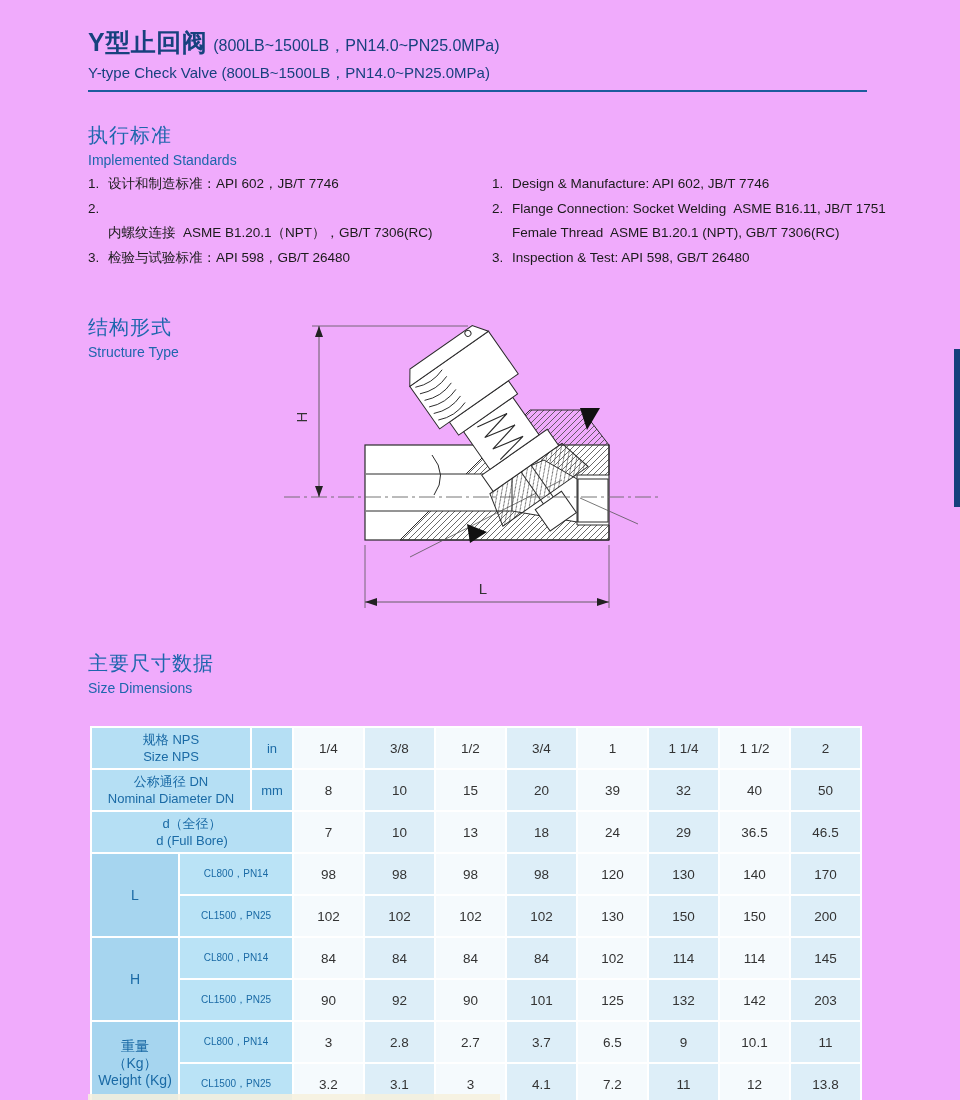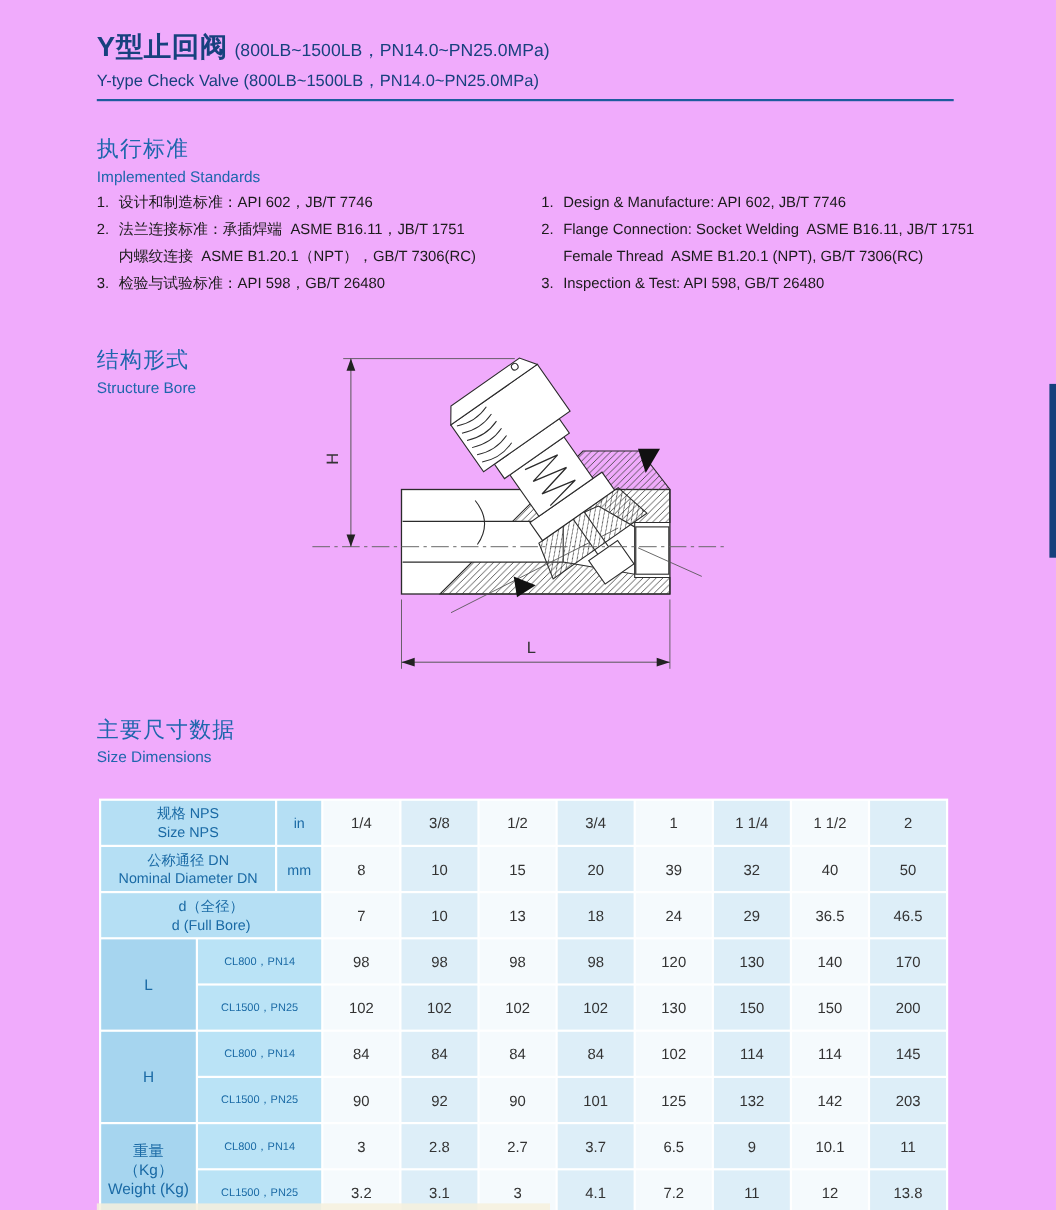--- a/index.html
+++ b/index.html
@@ -63,21 +63,20 @@
   <div class="standards">
     <div class="sec-head-cn">执行标准</div>
     <div class="sec-head-en">Implemented Standards</div>
     <div class="std-list cn" id="std-cn">
         <div class="li">
           <span class="num">1.</span>
           <span class="txt">设计和制造标准：API 602，JB/T 7746</span>
         </div>
         <div class="li">
           <span class="num">2.</span>
-          <span class="txt">法兰连接标准：承插焊端  ASME B16.11，JB/T 1751</span>
         </div>
         <div class="li">
           <span class="num"></span>
           <span class="txt">内螺纹连接  ASME B1.20.1（NPT），GB/T 7306(RC)</span>
         </div>
         <div class="li">
           <span class="num">3.</span>
           <span class="txt">检验与试验标准：API 598，GB/T 26480</span>
         </div>
       </div>
@@ -96,21 +95,21 @@
         </div>
         <div class="li">
           <span class="num">3.</span>
           <span class="txt">Inspection &amp; Test: API 598, GB/T 26480</span>
         </div>
       </div>
   </div>
 
   <div class="structure-head">
     <div class="sec-head-cn">结构形式</div>
-    <div class="sec-head-en">Structure Bore</div>
+    <div class="sec-head-en">Structure Type</div>
   </div>
 
   <svg class="drawing" width="380" height="305" viewBox="0 0 380 305">
     <defs>
       <pattern id="hatch" patternUnits="userSpaceOnUse" width="6" height="6">
         <path d="M-1,7 L7,-1" stroke="#444" stroke-width="0.8" fill="none"></path>
       </pattern>
     </defs>
 
     <rect x="83" y="133" width="244" height="95" fill="#ffffff" stroke="#2b2b2b" stroke-width="1.2"></rect>

